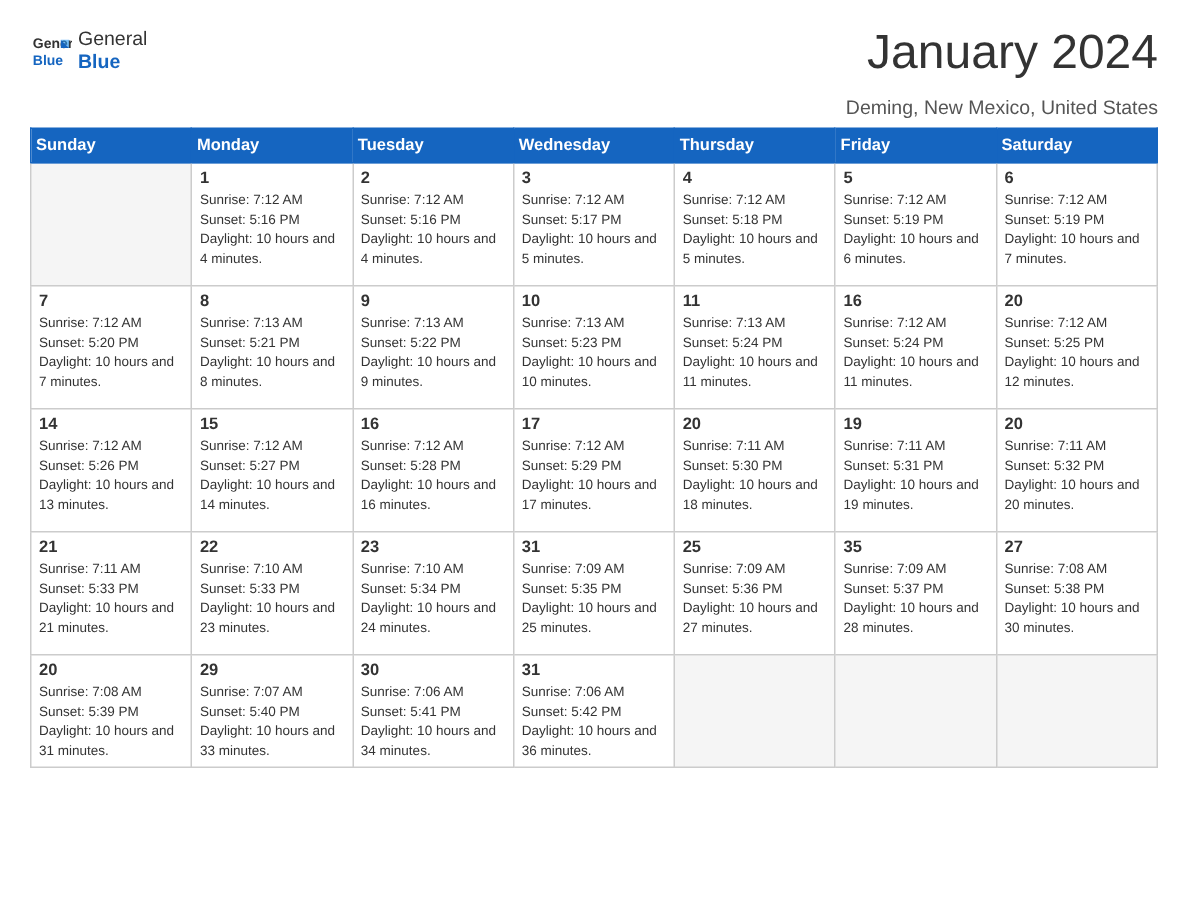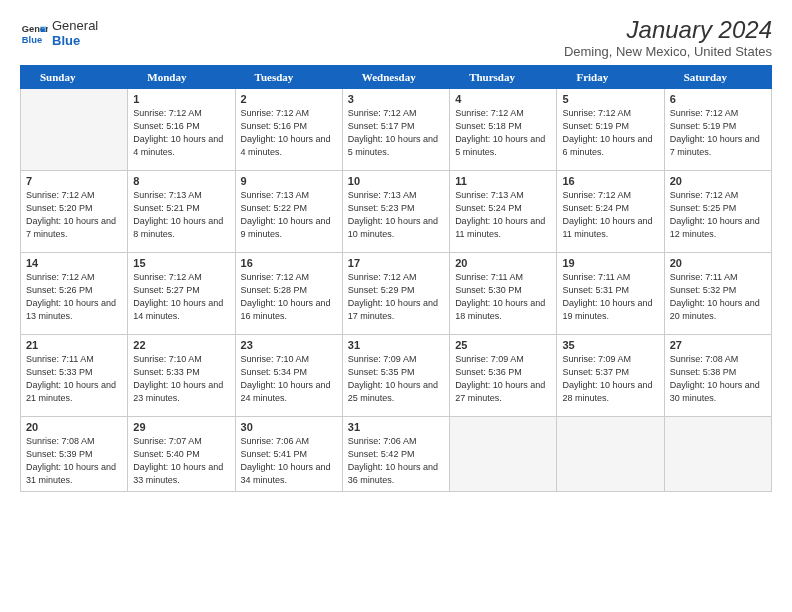--- a/index.html
+++ b/index.html
@@ -27,46 +27,44 @@
       gap: 4px;
     }
     .logo-icon {
       width: 28px;
       height: 28px;
     }
     .title-block {
       text-align: right;
     }
     .month-title {
-      font-size: 24px;
+      font-size: 32px;
       color: #333;
       font-weight: normal;
       line-height: 1;
-      font-style: italic;
     }
     .location {
       font-size: 13px;
       color: #555;
-      margin-top: 2px;
+      margin-top: 14px;
     }
     .calendar {
       width: 100%;
       border-collapse: collapse;
       table-layout: fixed;
       font-size: 10px;
     }
     .calendar th {
       background-color: #1565c0;
       color: #fff;
       text-align: left;
-      padding: 5px 19px;
+      padding: 5px 3px;
       font-size: 11px;
       font-weight: bold;
       border: 1px solid #1565c0;
-      font-family: Liberation Serif, serif;
     }
     .calendar td {
       border: 1px solid #ccc;
       vertical-align: top;
       padding: 4px 5px;
       height: 82px;
       background: #fff;
     }
     .calendar td.empty {
       background: #f5f5f5;

